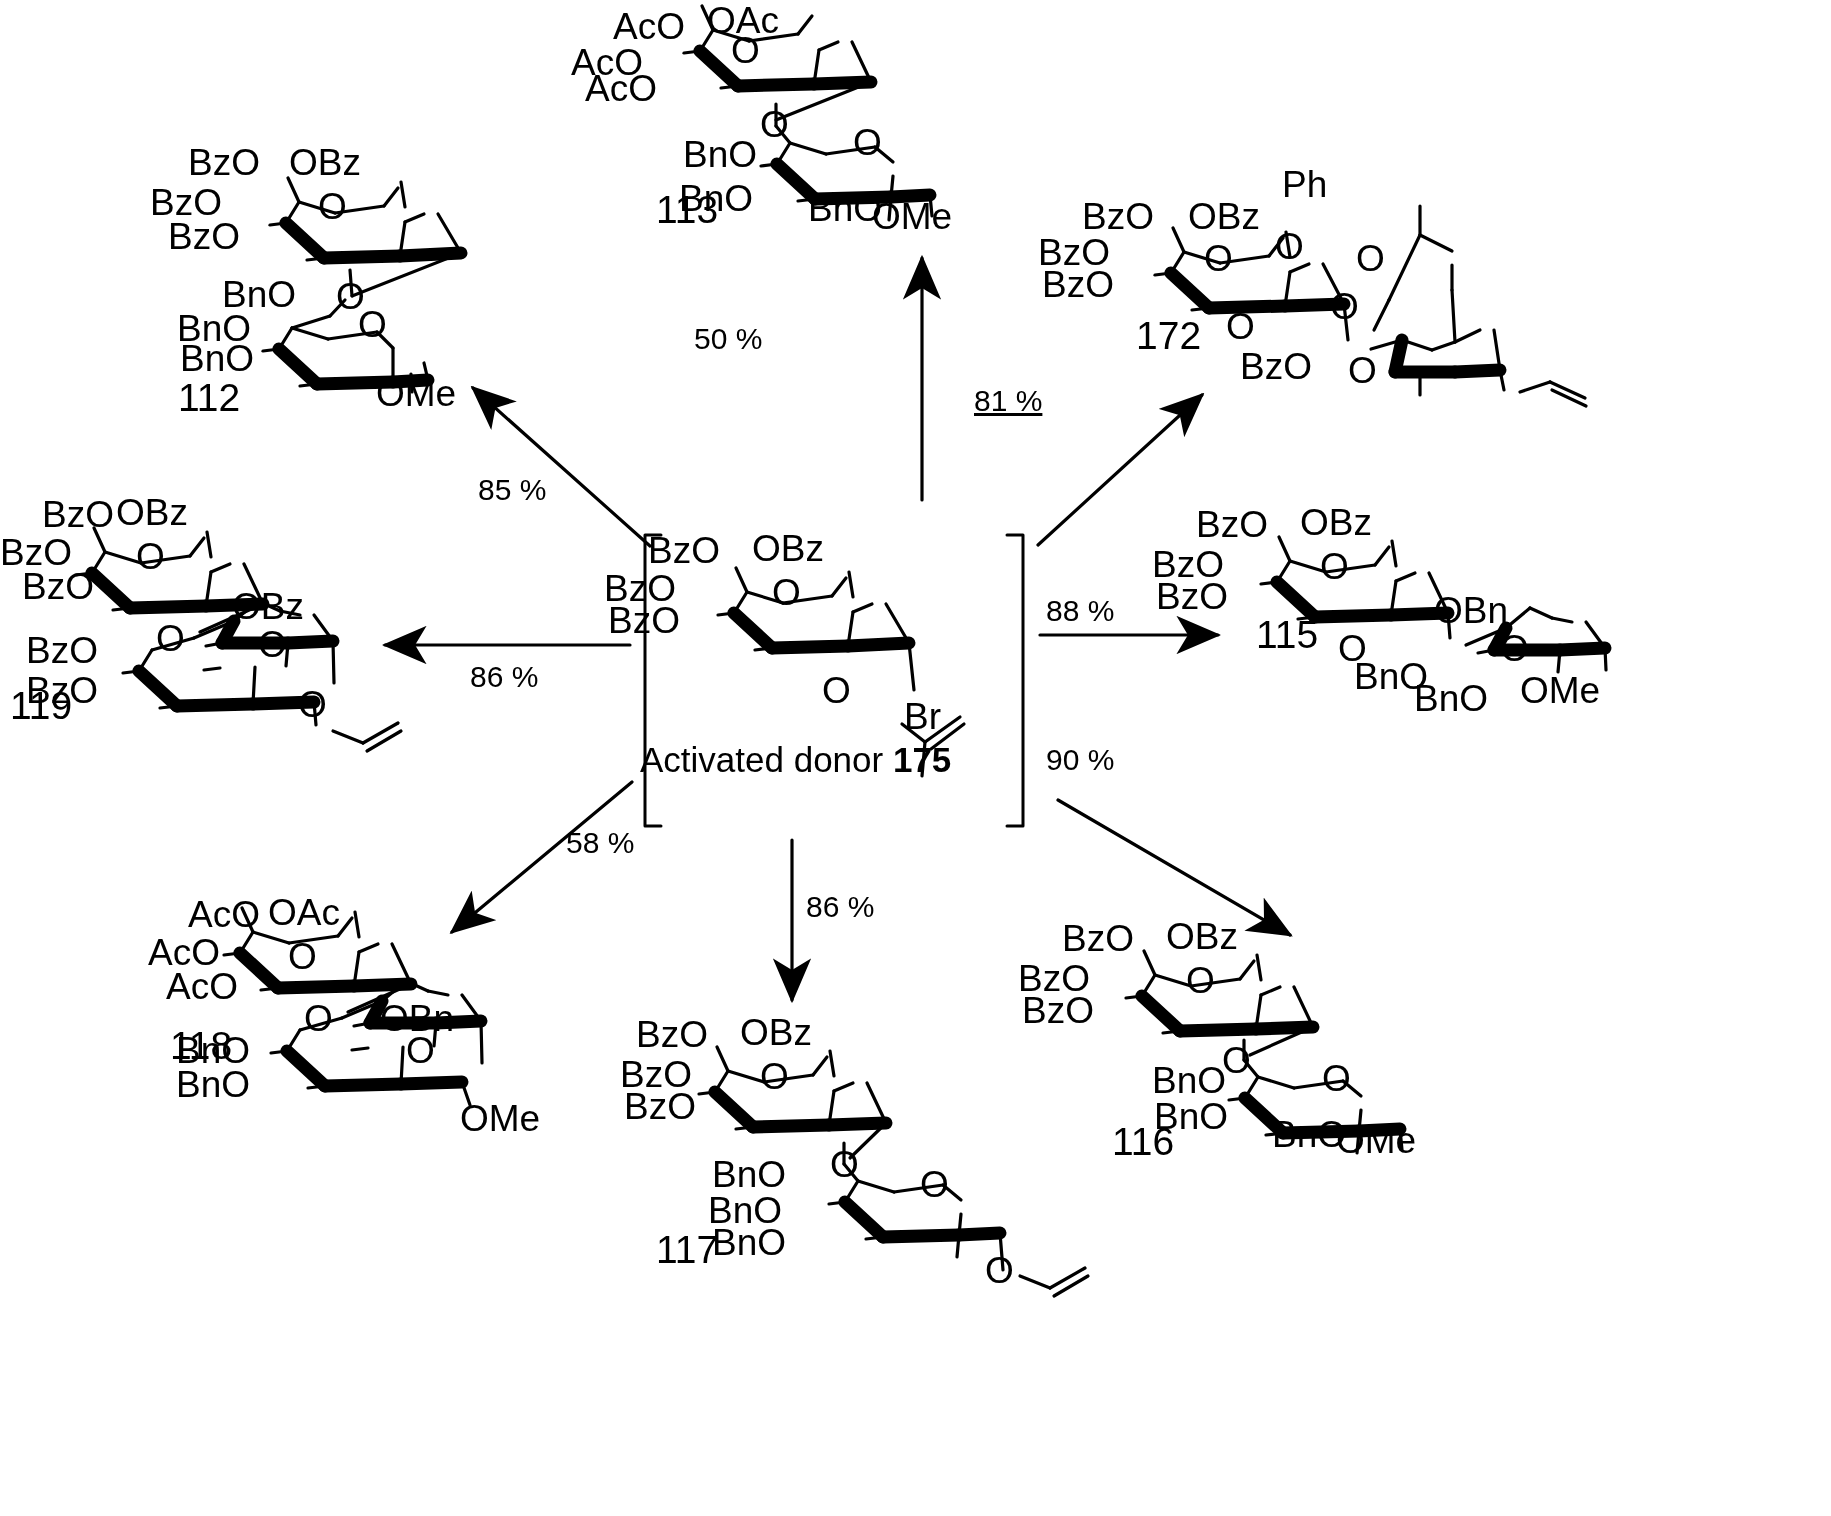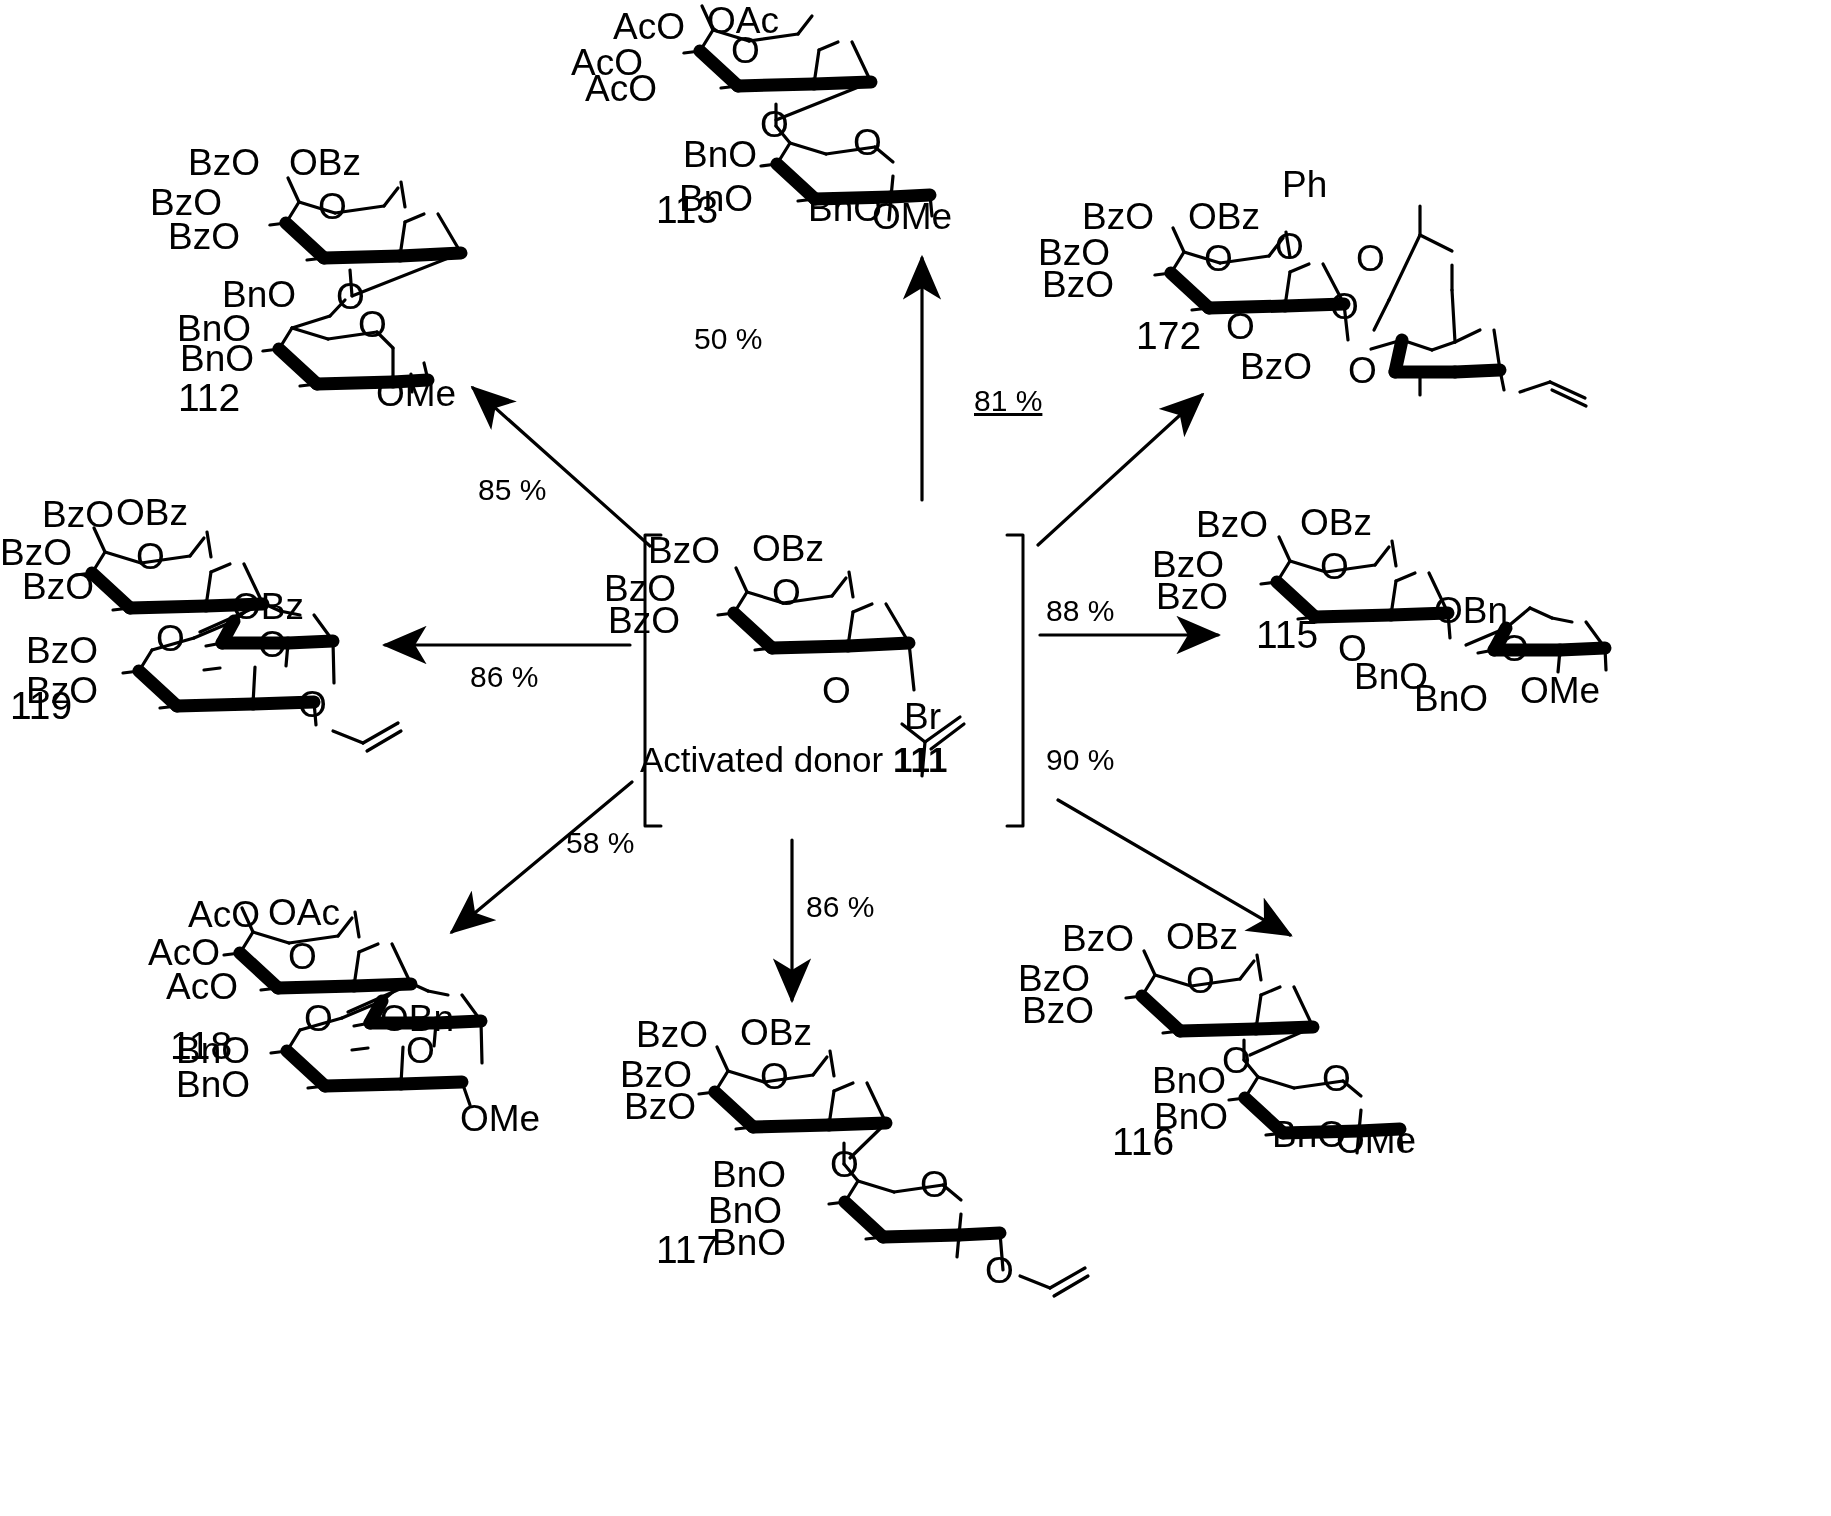--- a/index.html
+++ b/index.html
@@ -467,21 +467,21 @@
 
   <div class="lbl" style="left:648px;top:532px;">BzO</div>
   <div class="lbl" style="left:752px;top:530px;">OBz</div>
   <div class="lbl" style="left:604px;top:570px;">BzO</div>
   <div class="lbl" style="left:772px;top:574px;">O</div>
   <div class="lbl" style="left:608px;top:602px;">BzO</div>
   <div class="lbl" style="left:822px;top:672px;">O</div>
   <div class="lbl" style="left:904px;top:698px;">Br</div>
 
   <div class="donor-cap" style="left:640px;top:740px;">
-    <span>Activated donor </span><b>111</b>
+    <span>Activated donor </span><b>175</b>
   </div>
 
   <div class="yield" style="left:694px;top:322px;">50 %</div>
   <div class="yield" style="left:478px;top:473px;">85 %</div>
   <div class="yield" style="left:974px;top:384px;text-decoration:underline;">81 %</div>
   <div class="yield" style="left:470px;top:660px;">86 %</div>
   <div class="yield" style="left:1046px;top:594px;">88 %</div>
   <div class="yield" style="left:566px;top:826px;">58 %</div>
   <div class="yield" style="left:806px;top:890px;">86 %</div>
   <div class="yield" style="left:1046px;top:743px;">90 %</div>

